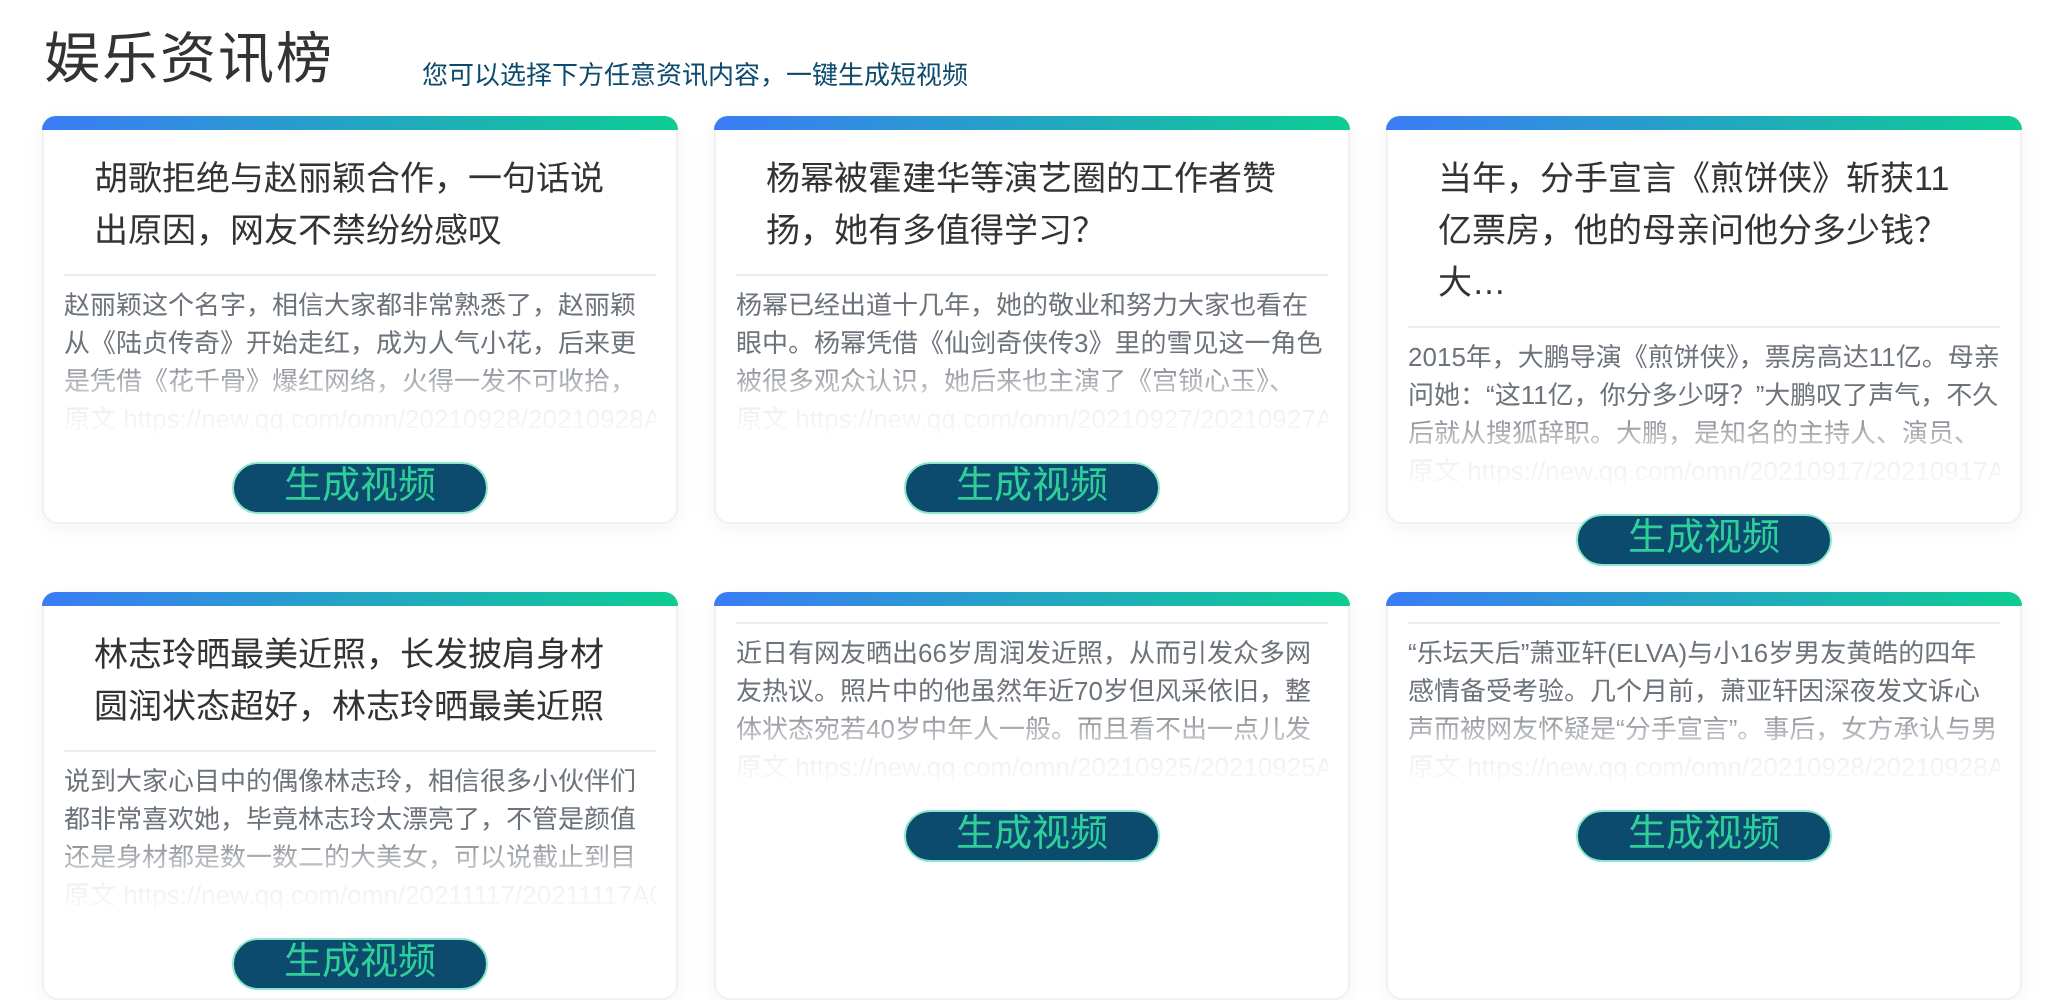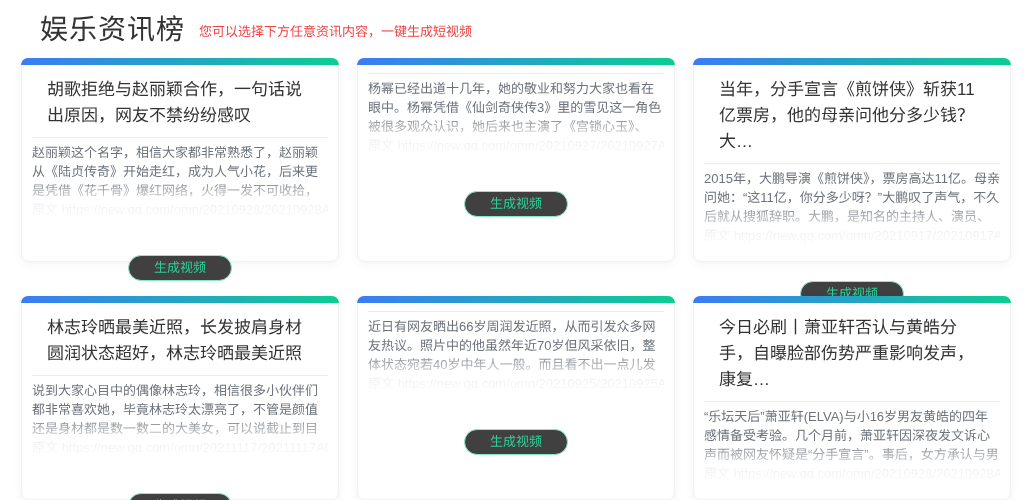--- a/index.html
+++ b/index.html
@@ -2,23 +2,23 @@
 <html lang="zh-CN"><head>
 <meta charset="utf-8">
 <style>
   * { box-sizing: border-box; }
   html, body { margin: 0; padding: 0; }
   body {
     width: 1024px; height: 500px; overflow: hidden;
     background: #ffffff;
     font-family: "Liberation Sans", sans-serif;
   }
-  .header { display: flex; align-items: center; padding: 14px 0 0 40px; }
+  .header { display: flex; align-items: flex-end; padding: 14px 0 0 22px; gap: 20px; }
   .header-title { font-size: 28px; color: #333; font-weight: 500; letter-spacing: 1px; line-height: 32px; }
-  .header-subtitle { font-size: 13px; color: #ef4444; margin-left: 14px; }
+  .header-subtitle { font-size: 13px; color: #0c4a6e; margin-left: 24px; }
 
   .grid {
     display: grid;
     grid-template-columns: repeat(3, 318px);
     grid-auto-rows: 204px;
     column-gap: 18px; row-gap: 34px;
     margin: 12px 0 0 21px;
   }
   .card {
     position: relative;
@@ -52,28 +52,27 @@
   .card-text::after {
     content: "";
     position: absolute; left: 0; right: 0; bottom: 0; height: 42px;
     background: linear-gradient(180deg, rgba(255,255,255,0) 0%, rgba(255,255,255,0.72) 55%, rgba(255,255,255,0.95) 100%);
     pointer-events: none;
   }
   .card-action { text-align: center; margin-top: 12px; }
   .generate-btn {
     display: inline-block;
     font-family: inherit;
-    font-size: 13px; line-height: 16px;
+    font-size: 19px; line-height: 16px;
     color: #2fcf9a;
-    background: #404040;
+    background: #0c4a6e;
     border: 1px solid #8ce8cb;
     border-radius: 14px;
     padding: 4px 25px;
     cursor: pointer;
-    margin-top: 24px;
   }
 </style>
 </head>
 <body>
 
 <div class="header">
   <span class="header-title">娱乐资讯榜</span>
   <span class="header-subtitle">您可以选择下方任意资讯内容，一键生成短视频</span>
 </div>
 
@@ -87,20 +86,21 @@
       <p class="card-body">赵丽颖这个名字，相信大家都非常熟悉了，赵丽颖从《陆贞传奇》开始走红，成为人气小花，后来更是凭借《花千骨》爆红网络，火得一发不可收拾，前几</p>
       <div class="card-source"><span>原文</span> <span>https://new.qq.com/omn/20210928/20210928A00</span></div>
     </div>
     <div class="card-action">
       <button class="generate-btn">生成视频</button>
     </div>
   </div>
 
   <div class="card">
     <div class="card-bar"></div>
+    <div class="card-title">杨幂被霍建华等演艺圈的工作者赞扬，她有多值得学习？</div>
     <div class="divider"></div>
     <div class="card-text">
       <p class="card-body">杨幂已经出道十几年，她的敬业和努力大家也看在眼中。杨幂凭借《仙剑奇侠传3》里的雪见这一角色被很多观众认识，她后来也主演了《宫锁心玉》、《三</p>
       <div class="card-source"><span>原文</span> <span>https://new.qq.com/omn/20210927/20210927A00</span></div>
     </div>
     <div class="card-action">
       <button class="generate-btn">生成视频</button>
     </div>
   </div>
 
@@ -137,21 +137,20 @@
       <p class="card-body">近日有网友晒出66岁周润发近照，从而引发众多网友热议。照片中的他虽然年近70岁但风采依旧，整体状态宛若40岁中年人一般。而且看不出一点儿发福趋</p>
       <div class="card-source"><span>原文</span> <span>https://new.qq.com/omn/20210925/20210925A00</span></div>
     </div>
     <div class="card-action">
       <button class="generate-btn">生成视频</button>
     </div>
   </div>
 
   <div class="card">
     <div class="card-bar"></div>
-    <div class="card-title">今日必刷丨萧亚轩否认与黄皓分手，自曝脸部伤势严重影响发声，康复…</div>
     <div class="divider"></div>
     <div class="card-text">
       <p class="card-body">“乐坛天后”萧亚轩(ELVA)与小16岁男友黄皓的四年感情备受考验。几个月前，萧亚轩因深夜发文诉心声而被网友怀疑是“分手宣言”。事后，女方承认与男友争</p>
       <div class="card-source"><span>原文</span> <span>https://new.qq.com/omn/20210928/20210928A00</span></div>
     </div>
     <div class="card-action">
       <button class="generate-btn">生成视频</button>
     </div>
   </div>
 

